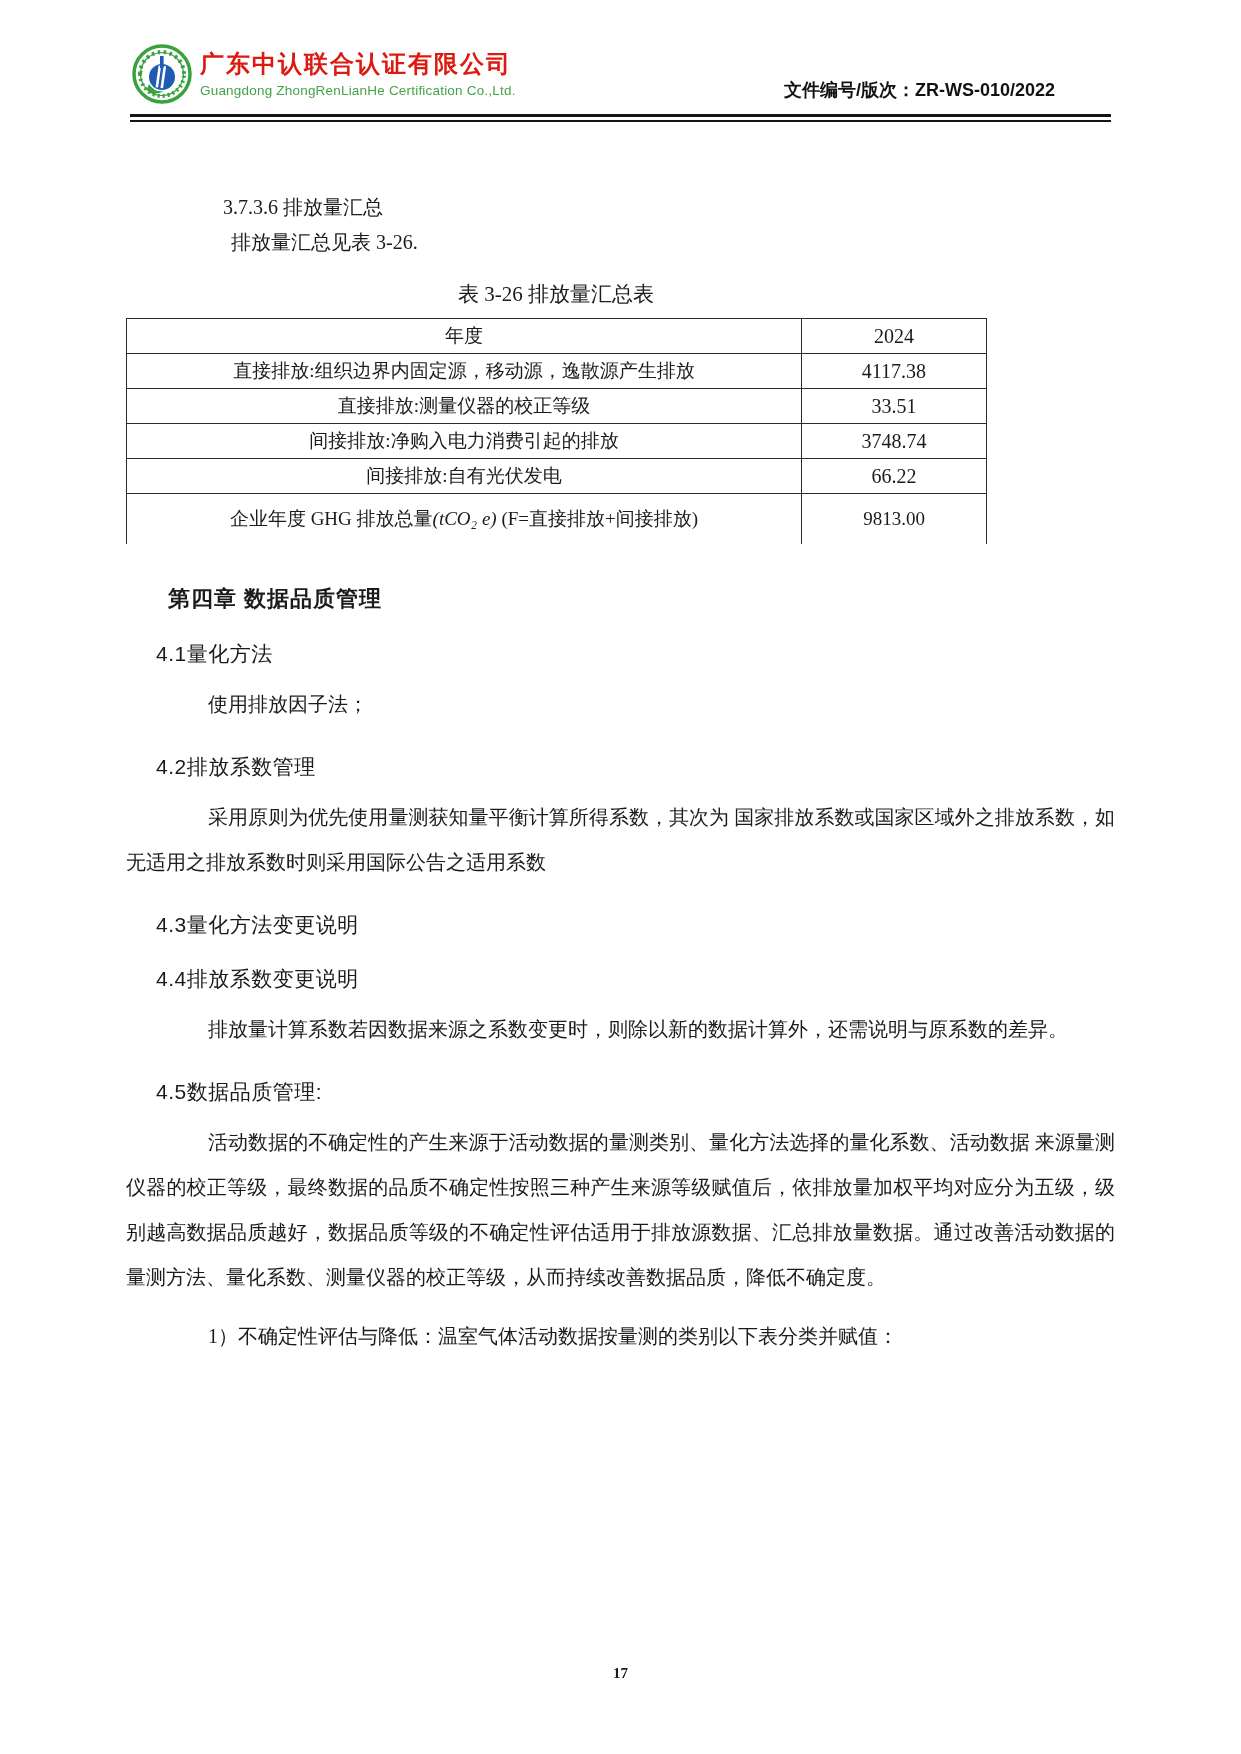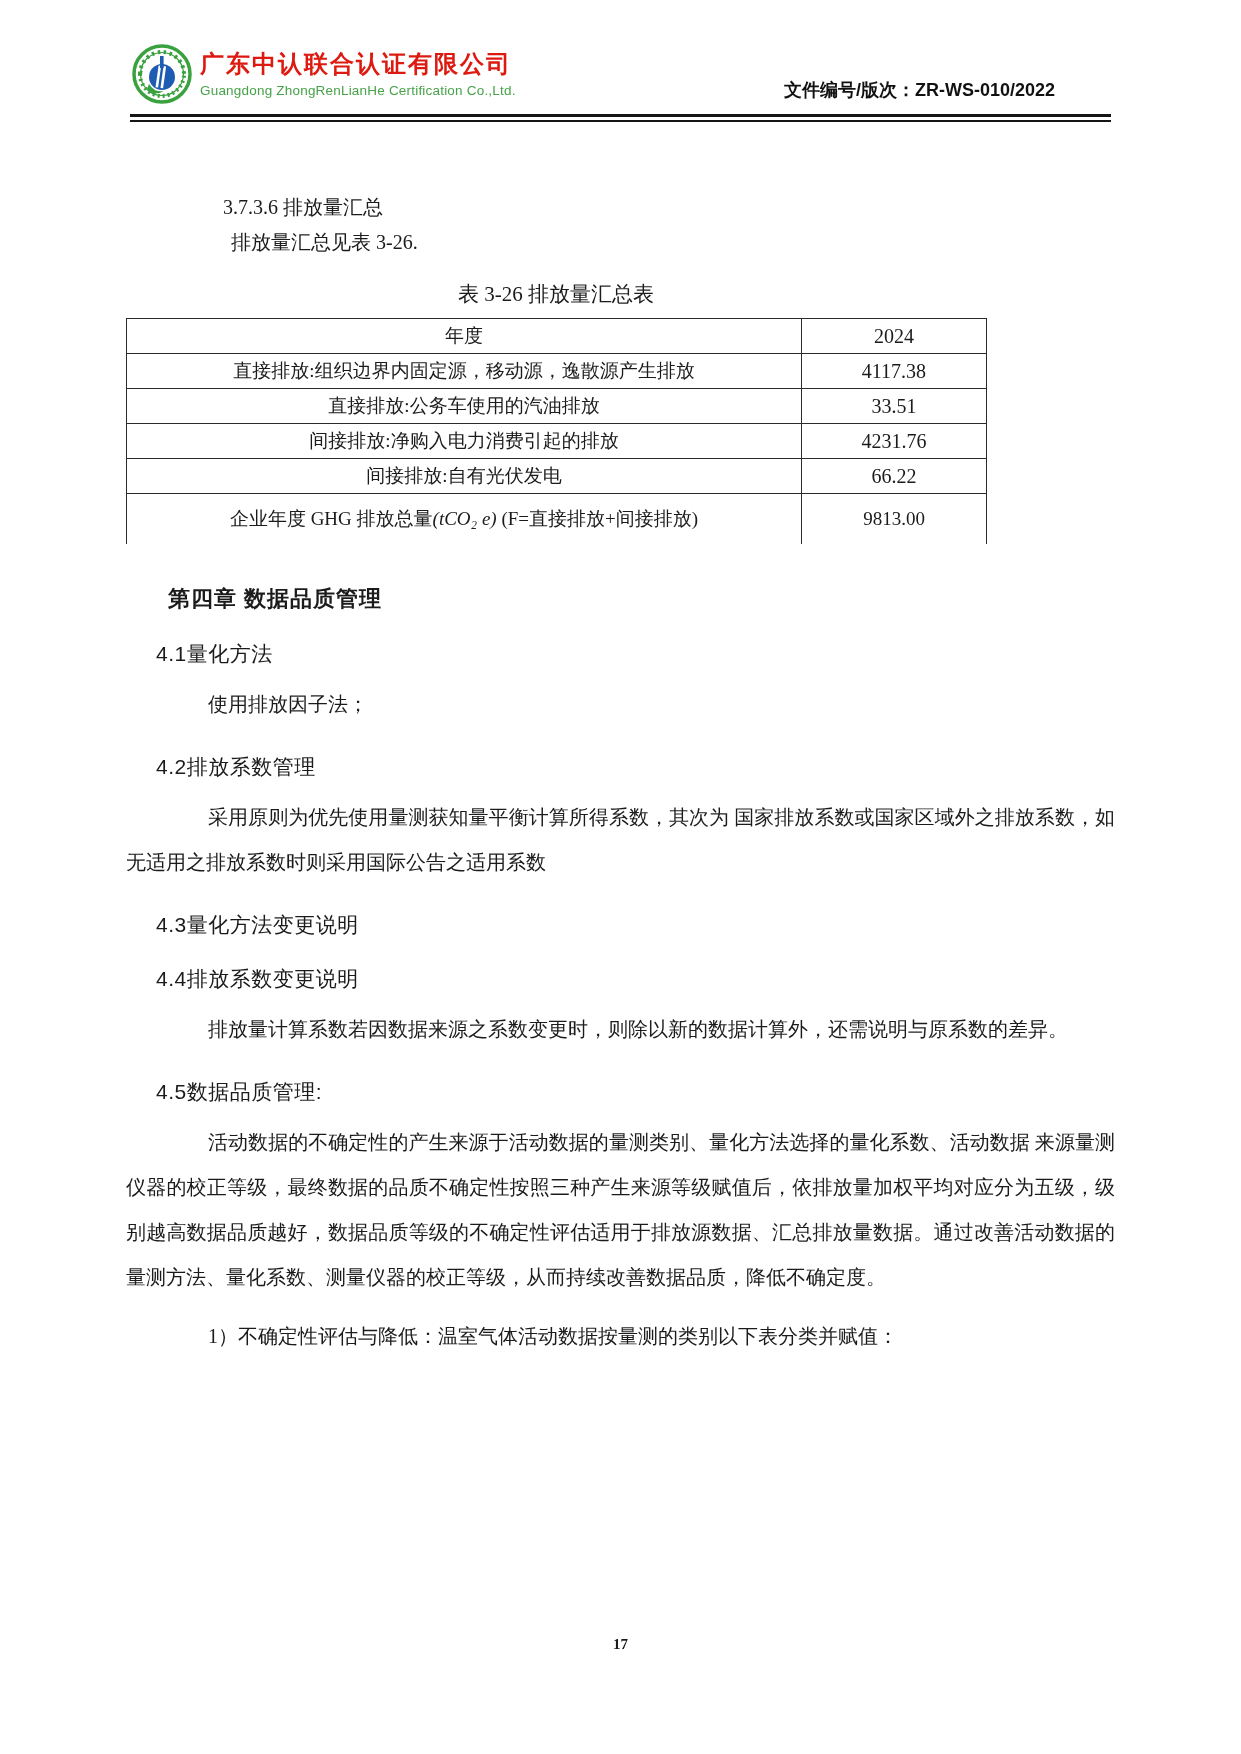--- a/index.html
+++ b/index.html
@@ -69,21 +69,21 @@
   .conclusion{margin-top:30px;line-height:32px;}
   h2.chapter{
     font-family:"Liberation Sans","DejaVu Sans",sans-serif;
     font-size:22px;font-weight:bold;margin:40px 0 0 42px;letter-spacing:1px;
   }
   h3.sec{
     font-family:"Liberation Sans","DejaVu Sans",sans-serif;
     font-size:21px;font-weight:normal;margin:26px 0 0 30px;letter-spacing:.5px;
   }
   .footer{
-    position:absolute;left:0;right:0;bottom:101px;
+    position:absolute;left:0;right:0;bottom:72px;
     text-align:center;
   }
   .page-num{font-size:15px;font-weight:bold;}
 </style>
 </head>
 <body>
 
 <div class="page">
 
   <div class="hdr">
@@ -127,26 +127,26 @@
         <tbody>
             <tr>
           <td>年度</td>
           <td class="num">2024</td>
         </tr>
         <tr>
           <td>直接排放:组织边界内固定源，移动源，逸散源产生排放</td>
           <td class="num">4117.38</td>
         </tr>
         <tr>
-          <td>直接排放:公务车使用的汽油排放</td>
+          <td>直接排放:测量仪器的校正等级</td>
           <td class="num">33.51</td>
         </tr>
         <tr>
           <td>间接排放:净购入电力消费引起的排放</td>
-          <td class="num">4231.76</td>
+          <td class="num">3748.74</td>
         </tr>
         <tr>
           <td>间接排放:自有光伏发电</td>
           <td class="num">66.22</td>
         </tr>
         <tr class="total">
           <td>
             <span>企业年度 GHG 排放总量</span><i>(tCO₂ e)</i><span> (F=直接排放+间接排放)</span>
           </td>
           <td class="num">9813.00</td>

